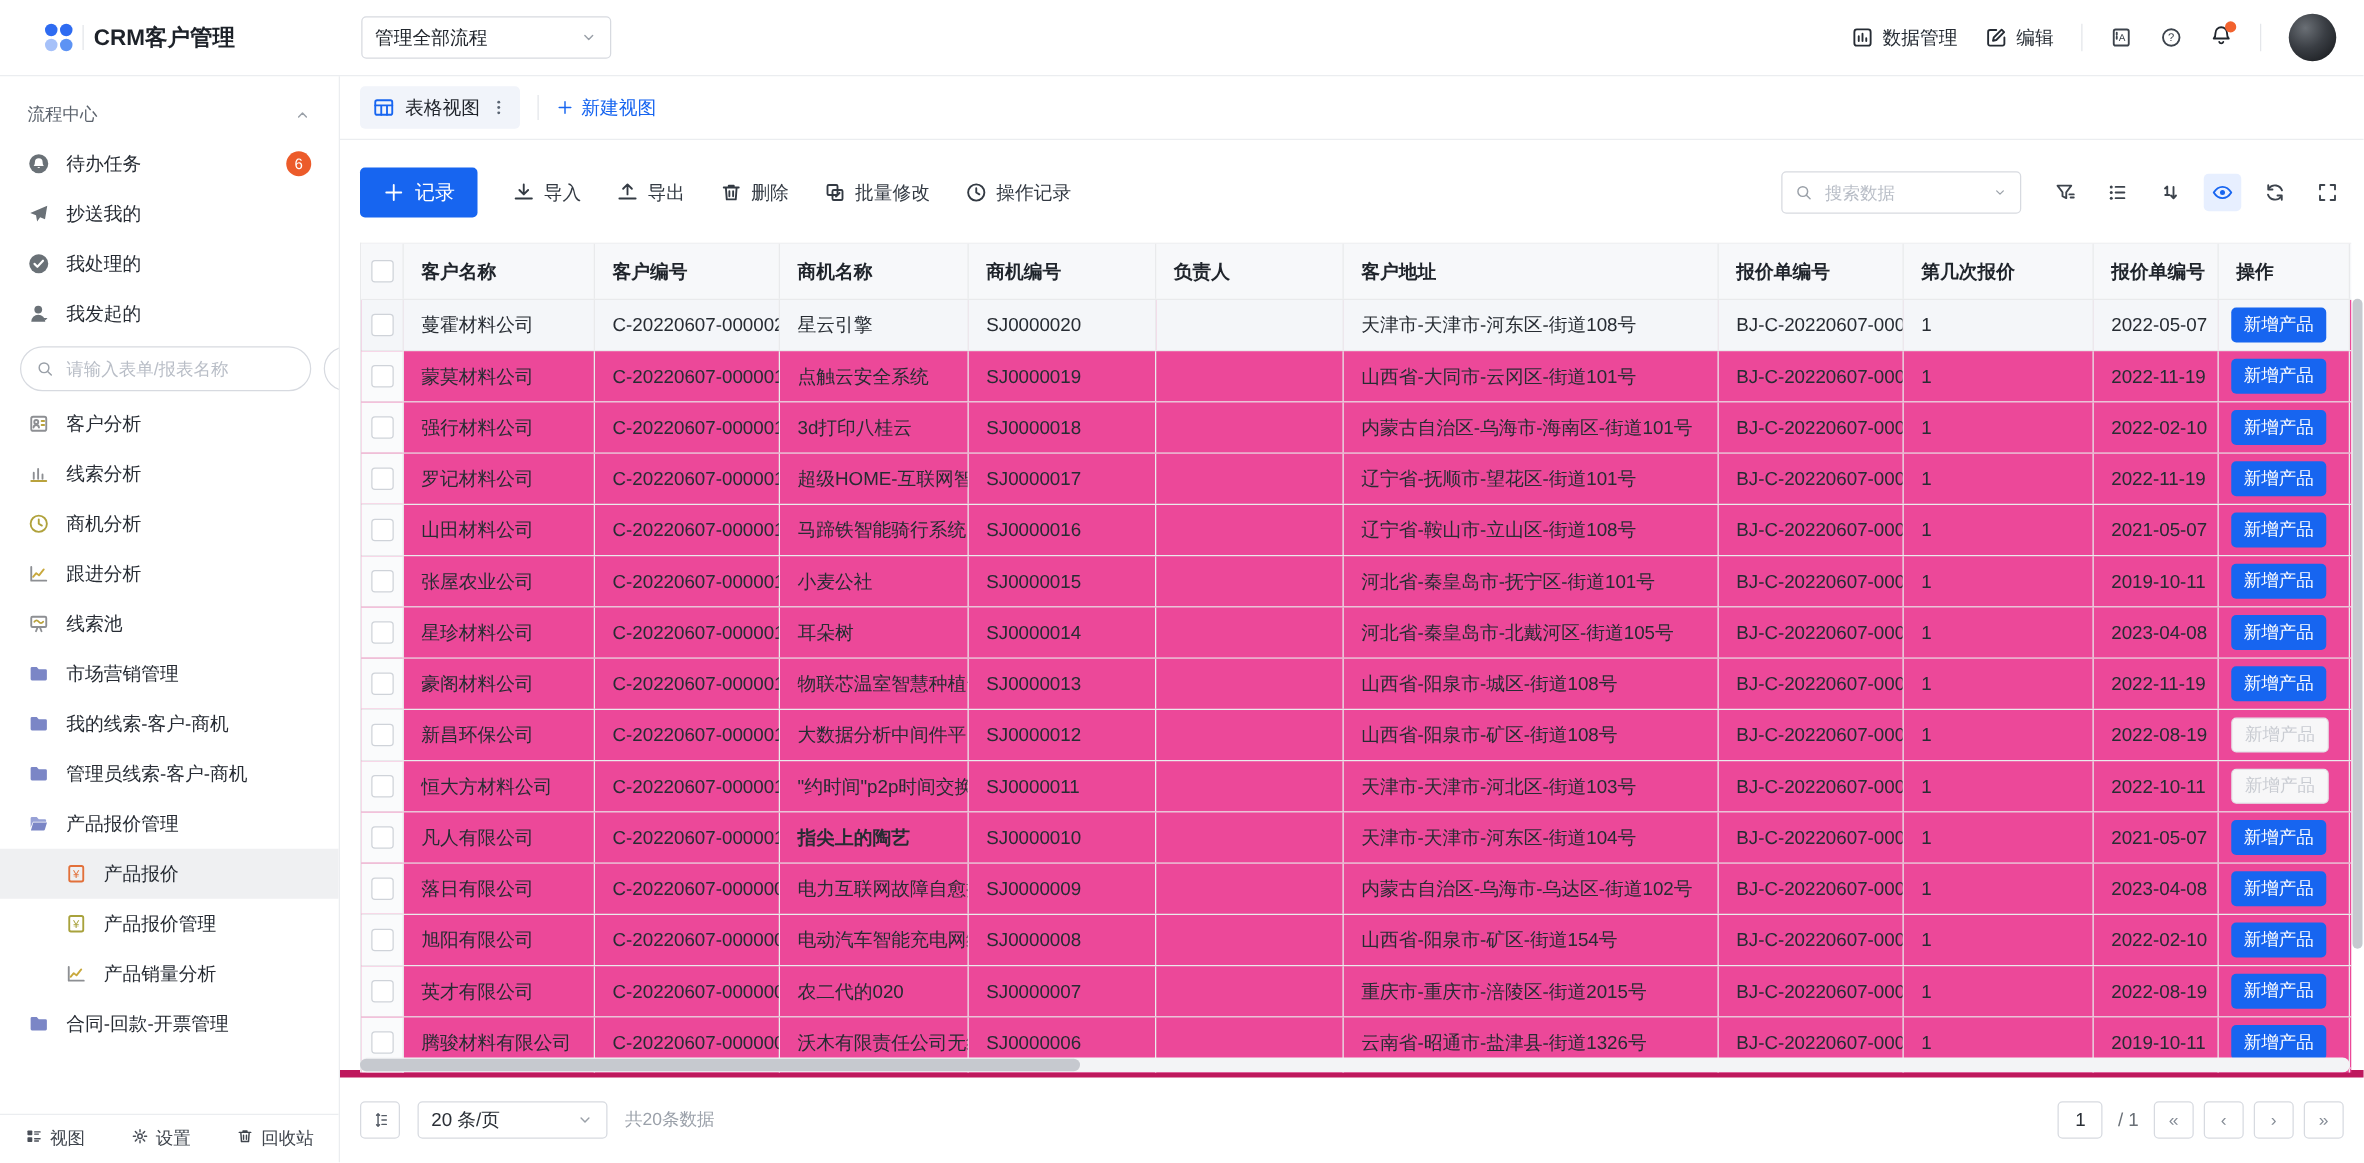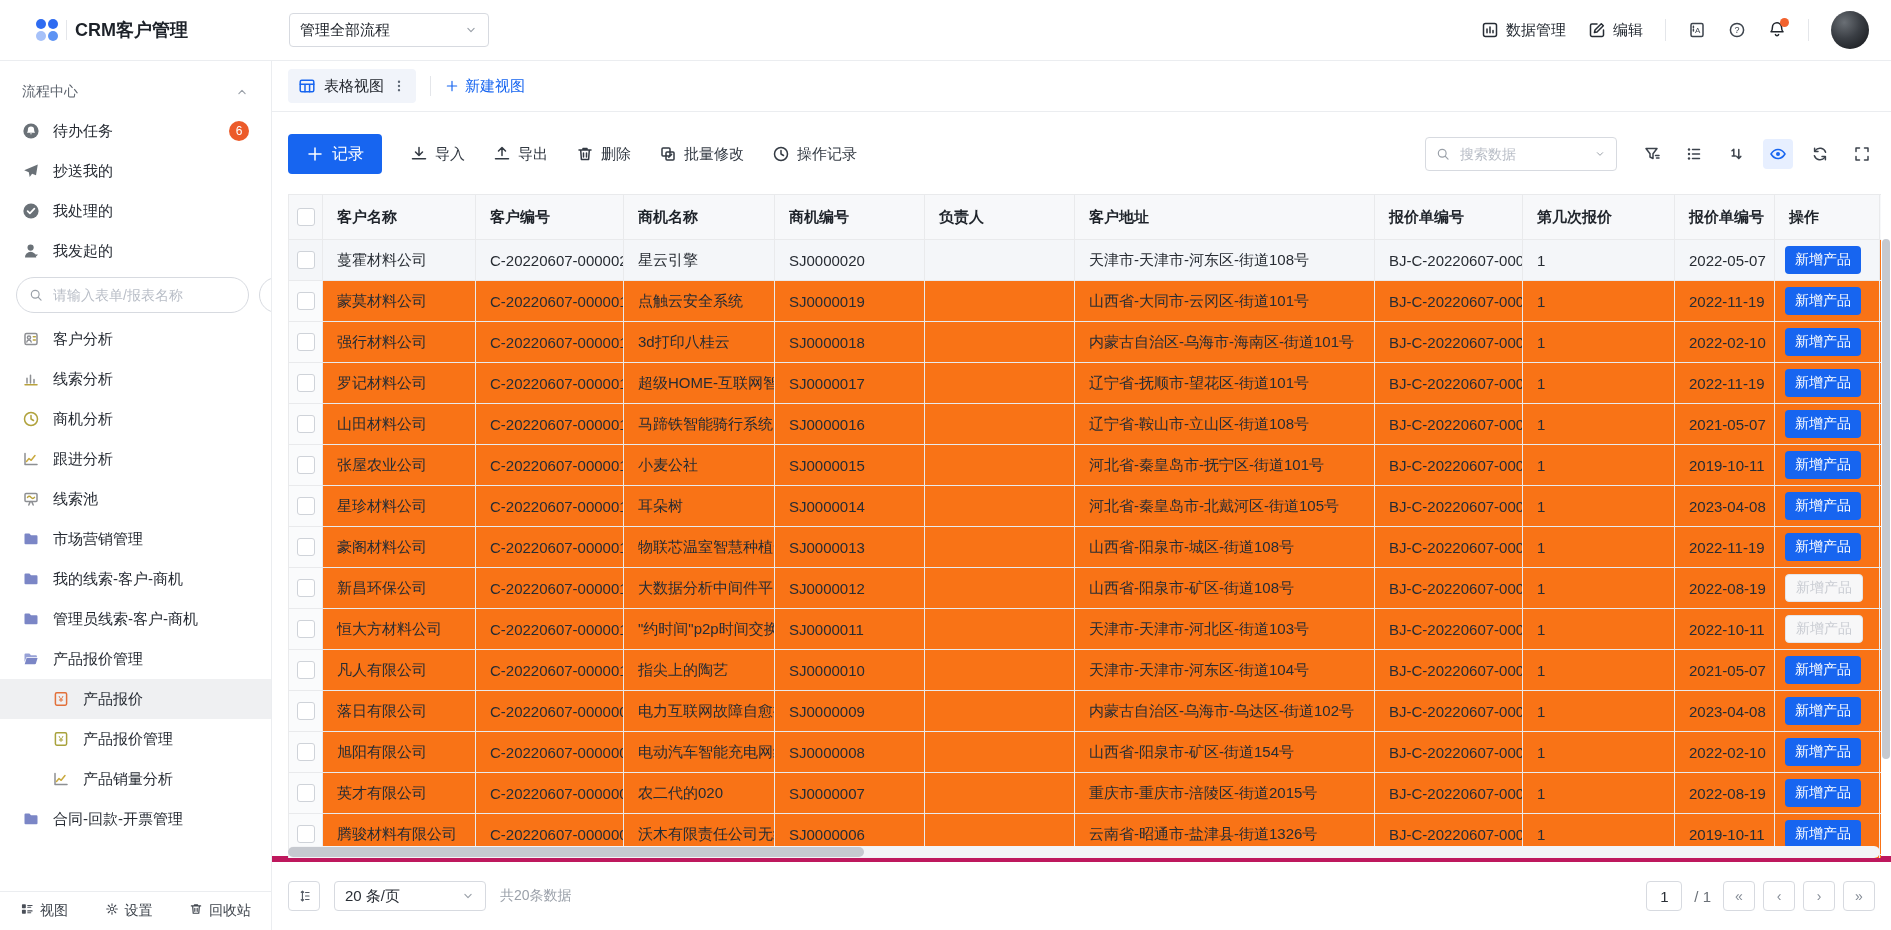--- a/index.html
+++ b/index.html
@@ -71,21 +71,21 @@
   .search-box{width:192px;height:34px;border:1px solid #d7dae0;border-radius:4px;display:flex;align-items:center;
     gap:8px;padding:0 10px;box-sizing:border-box;color:#9aa0a8}
   .search-box input{border:none;outline:none;flex:1;min-width:0;font:inherit;font-size:14px;color:#333;background:transparent}
   .search-box input::placeholder{color:#b9bec7}
   .icon-btn{color:#3c434c;cursor:pointer;display:flex;padding:6px;border-radius:4px}
   .icon-btn.active{background:#e7efff;color:#1765f0}
 
   
   .table-zone{position:relative;height:664px;flex:0 0 auto;overflow:hidden}
   .table{width:1592px;border-top:1px solid #e9eaec;border-left:1px solid #e9eaec;box-sizing:content-box}
-  .trow{display:flex;height:40px;border-bottom:1px solid #e9eaec;background:#f97316;cursor:pointer}
+  .trow{display:flex;height:40px;border-bottom:1px solid #e9eaec;background:#ec4899;cursor:pointer}
   .trow.thead{height:44px;background:#f7f8fa;cursor:default}
   .tcell{flex:0 0 auto;border-right:1px solid #e9eaec;display:flex;align-items:center;padding:0 14px;
     box-sizing:border-box;white-space:nowrap;overflow:hidden;color:#272c33}
   .thead .tcell{font-weight:700;color:#1f242b}
   .cbcell{justify-content:center;padding:0;background:#fafbfc}
   .thead .cbcell{background:#f7f8fa}
   .cb{width:16px;height:16px;border:1px solid #cfd3d9;border-radius:3px;background:#fff;cursor:pointer}
   .trow.hl .tcell{background:#f4f6f9}
   .btn-action{background:#1765f0;color:#fff;border:none;border-radius:4px;height:28px;padding:0 10px;
     font-size:14px;cursor:pointer;font-family:inherit;white-space:nowrap}
@@ -742,21 +742,21 @@
                 <div class="tcell" style="flex-basis: 105px; padding: 0px 10px;">
                   <button class="btn-action disabled" disabled="">新增产品</button>
                 </div>
               </div>
               <div class="trow">
                 <div class="tcell cbcell" style="flex-basis: 34px;">
                   <div class="cb"></div>
                 </div>
                 <div class="tcell" style="flex-basis: 153px;">凡人有限公司</div>
                 <div class="tcell" style="flex-basis: 148px;">C-20220607-0000010</div>
-                <div class="tcell" style="flex-basis: 151px;">指尖上的陶艺</div>
+                <div class="tcell" style="flex-basis: 151px; font-weight: bold;">指尖上的陶艺</div>
                 <div class="tcell" style="flex-basis: 150px;">SJ0000010</div>
                 <div class="tcell" style="flex-basis: 150px;"></div>
                 <div class="tcell" style="flex-basis: 300px;">天津市-天津市-河东区-街道104号</div>
                 <div class="tcell" style="flex-basis: 148px;">BJ-C-20220607-000001</div>
                 <div class="tcell" style="flex-basis: 152px;">1</div>
                 <div class="tcell" style="flex-basis: 100px;">2021-05-07</div>
                 <div class="tcell" style="flex-basis: 105px; padding: 0px 10px;">
                   <button class="btn-action">新增产品</button>
                 </div>
               </div>

